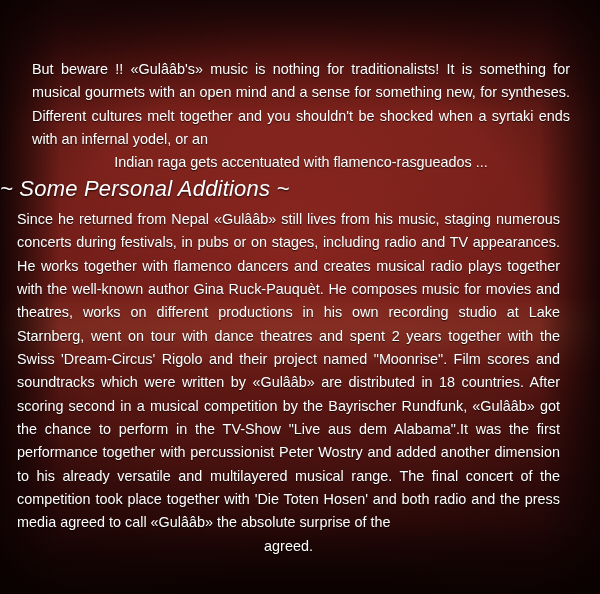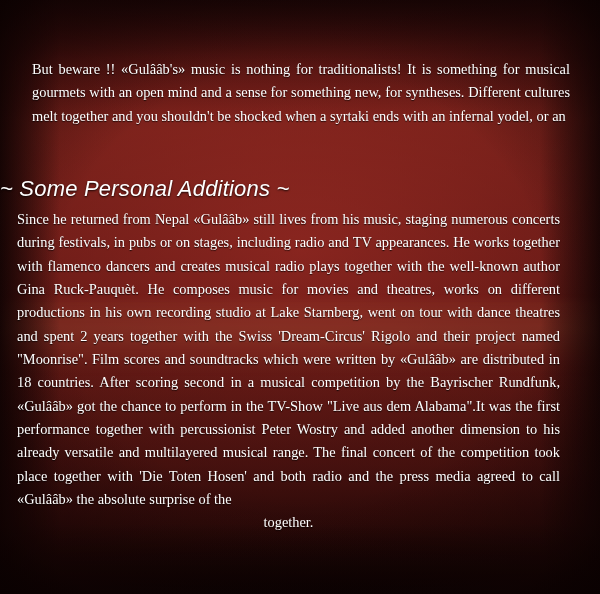--- a/index.html
+++ b/index.html
@@ -80,21 +80,20 @@
     top: 0;
     width: 600px;
     padding: 0;
   }
   .para {
     color: #ffffff;
     font-size: 14.4px;
     line-height: 1.62;
     text-align: justify;
     text-shadow: 0 1px 1px rgba(0,0,0,0.75);
-    font-family: Liberation Serif, serif;
   }
   .intro {
     position: absolute;
     left: 32px;
     top: 58px;
     width: 538px;
     text-align: justify;
   }
   .intro .last-line {
     display: block;
@@ -132,23 +131,24 @@
   <div class="bg-band band-ground"></div>
   <div class="left-dark"></div>
   <div class="right-dark"></div>
   <div class="bottom-dark"></div>
   <div class="vignette"></div>
 
   <div class="content">
 
     <div class="para intro">
       <span>But beware !! «Gulââb's» music is nothing for traditionalists! It is something for musical gourmets with an open mind and a sense for something new, for syntheses. Different cultures melt together and you shouldn't be shocked when a syrtaki ends with an infernal yodel, or an</span>
+      <span class="last-line">Indian raga gets accentuated with flamenco-rasgueados ...</span>
     </div>
 
     <div class="heading">~ Some Personal Additions ~</div>
 
     <div class="para body-text">
       <span>Since he returned from Nepal «Gulââb» still lives from his music, staging numerous concerts during festivals, in pubs or on stages, including radio and TV appearances. He works together with flamenco dancers and creates musical radio plays together with the well-known author Gina Ruck-Pauquèt. He composes music for movies and theatres, works on different productions in his own recording studio at Lake Starnberg, went on tour with dance theatres and spent 2 years together with the Swiss 'Dream-Circus' Rigolo and their project named "Moonrise". Film scores and soundtracks which were written by «Gulââb» are distributed in 18 countries. After scoring second in a musical competition by the Bayrischer Rundfunk, «Gulââb»  got the chance to perform in the TV-Show "Live aus dem Alabama".It was the first performance together with percussionist Peter Wostry and added another dimension to his already versatile and multilayered musical range. The final concert of the competition took place together with 'Die Toten Hosen' and both radio and the press media agreed  to call «Gulââb» the absolute surprise of the</span>
-      <span class="closing">together.</span>
+      <span class="closing">agreed.</span>
     </div>
 
   </div>
 </div>
 
 </body></html>

